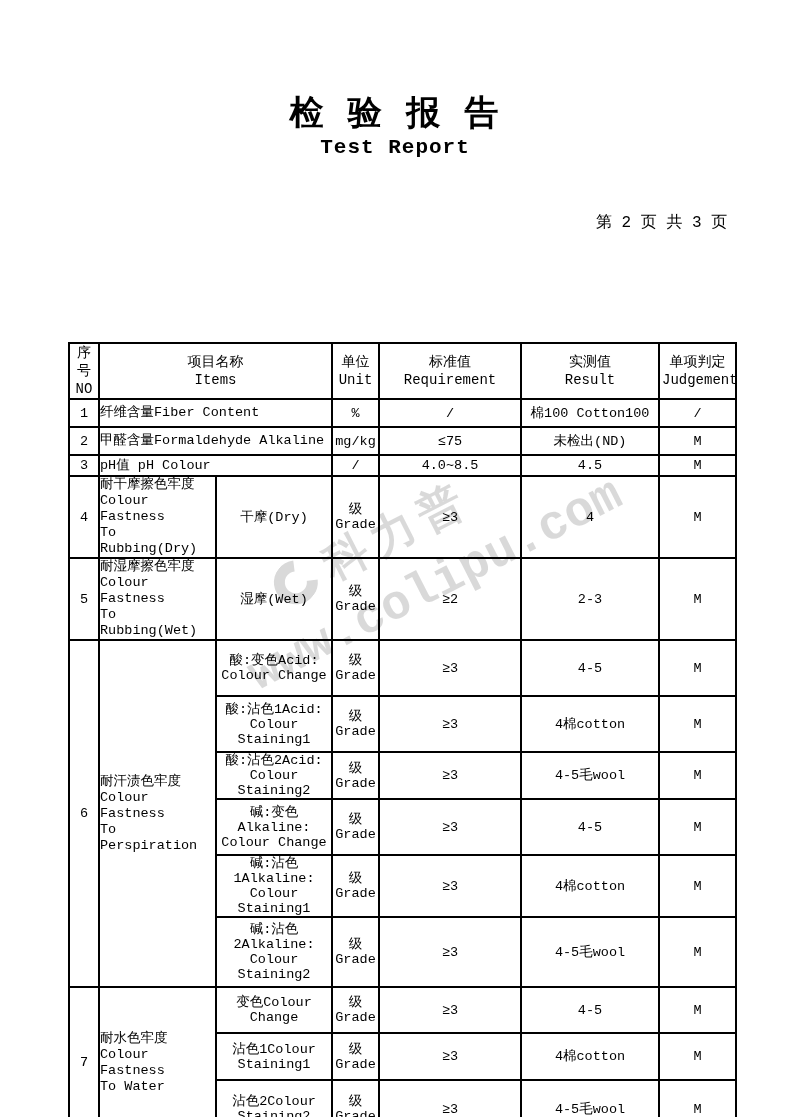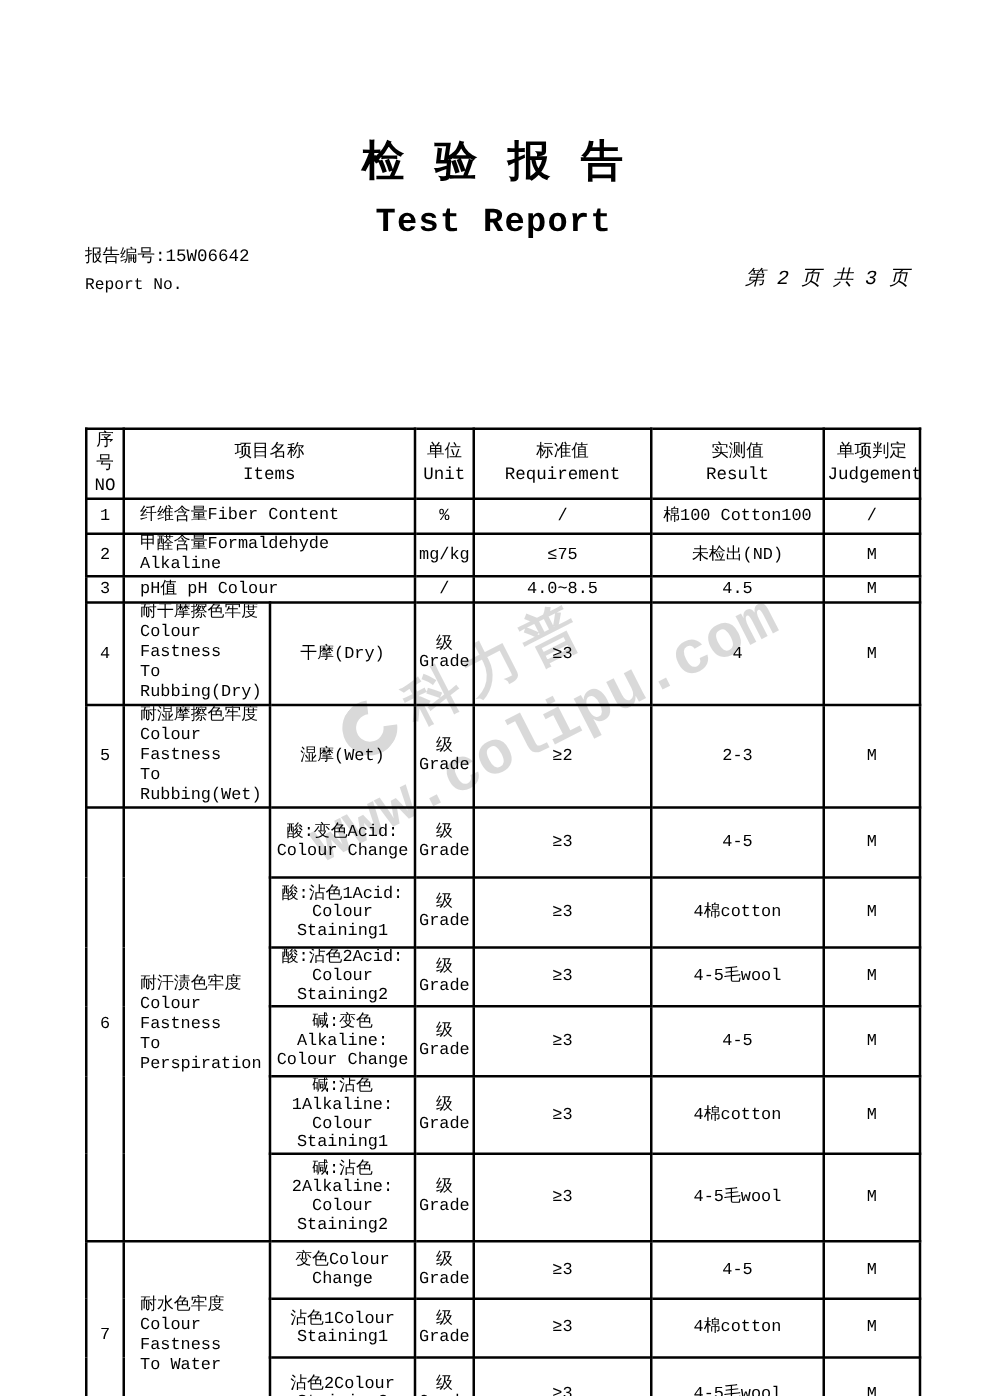--- a/index.html
+++ b/index.html
@@ -54,56 +54,55 @@
   .wm-url {
     margin-top: 8px;
     font-size: 49px;
     font-weight: bold;
     white-space: nowrap;
   }
 
   
   .title {
     position: absolute;
-    top: 106px;
+    top: 90px;
     left: 0;
     width: 100%;
     text-align: center;
     font-size: 34px;
     font-weight: bold;
     letter-spacing: 2px;
     z-index: 2;
   }
   .subtitle {
     position: absolute;
-    top: 164px;
+    top: 136px;
     left: 0;
     width: 100%;
     text-align: center;
-    font-size: 27px;
+    font-size: 21px;
     font-weight: bold;
     letter-spacing: 1px;
     z-index: 2;
   }
   .meta-report {
     position: absolute;
     left: 68px;
     top: 196px;
     font-size: 14px;
     line-height: 21px;
     z-index: 2;
   }
   .meta-report .en, .meta-sample .en { font-size: 13px; }
   .page-indicator {
     position: absolute;
     left: 596px;
     top: 212px;
     font-size: 16px;
     z-index: 2;
-    font-style: italic;
   }
   .meta-sample {
     position: absolute;
     left: 68px;
     top: 251px;
     font-size: 14px;
     line-height: 22px;
     z-index: 2;
   }
 
@@ -131,44 +130,40 @@
   .report-table th {
     font-size: 14px;
     line-height: 18px;
   }
   .report-table td {
     font-size: 13.5px;
     line-height: 15px;
   }
   .report-table td.c-item, .report-table td.c-group {
     text-align: left;
-    padding-left: 12px;
+    padding-left: 0;
     line-height: 16px;
   }
 </style>
 </head>
 <body>
 
 <div class="doc">
 
   <div class="watermark">
     <div class="wm-brand-line">
       <span class="wm-logo"></span>
       <span class="wm-brand">科力普</span>
     </div>
     <div class="wm-url">www.colipu.com</div>
   </div>
 
   <div class="title">检 验 报 告</div>
   <div class="subtitle">Test Report</div>
 
-  <div class="meta-report">
-    <div>报告编号:15W06642</div>
-    <div class="en">Report No.</div>
-  </div>
   <div class="page-indicator">第 2 页 共 3 页</div>
 
   <table class="report-table">
     <colgroup>
       <col style="width:30px">
         <col style="width:117px">
         <col style="width:116px">
         <col style="width:47px">
         <col style="width:142px">
         <col style="width:138px">

